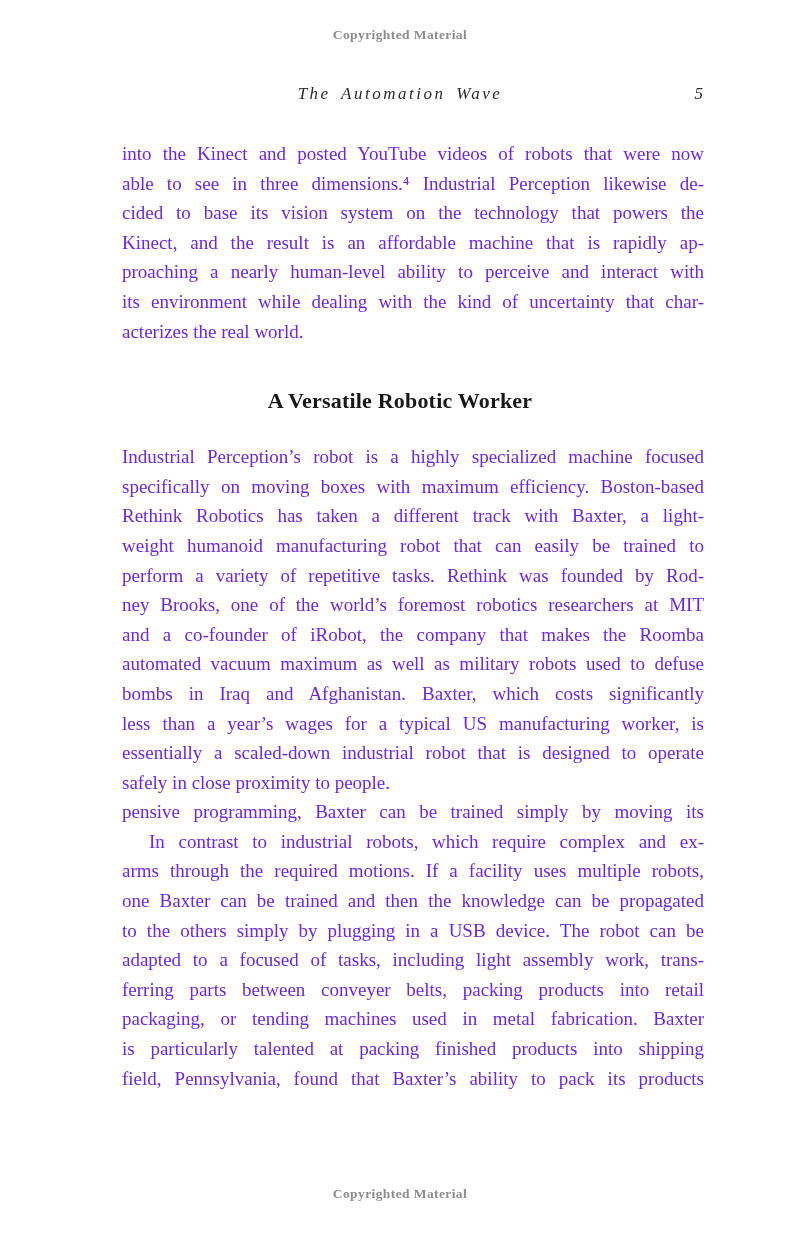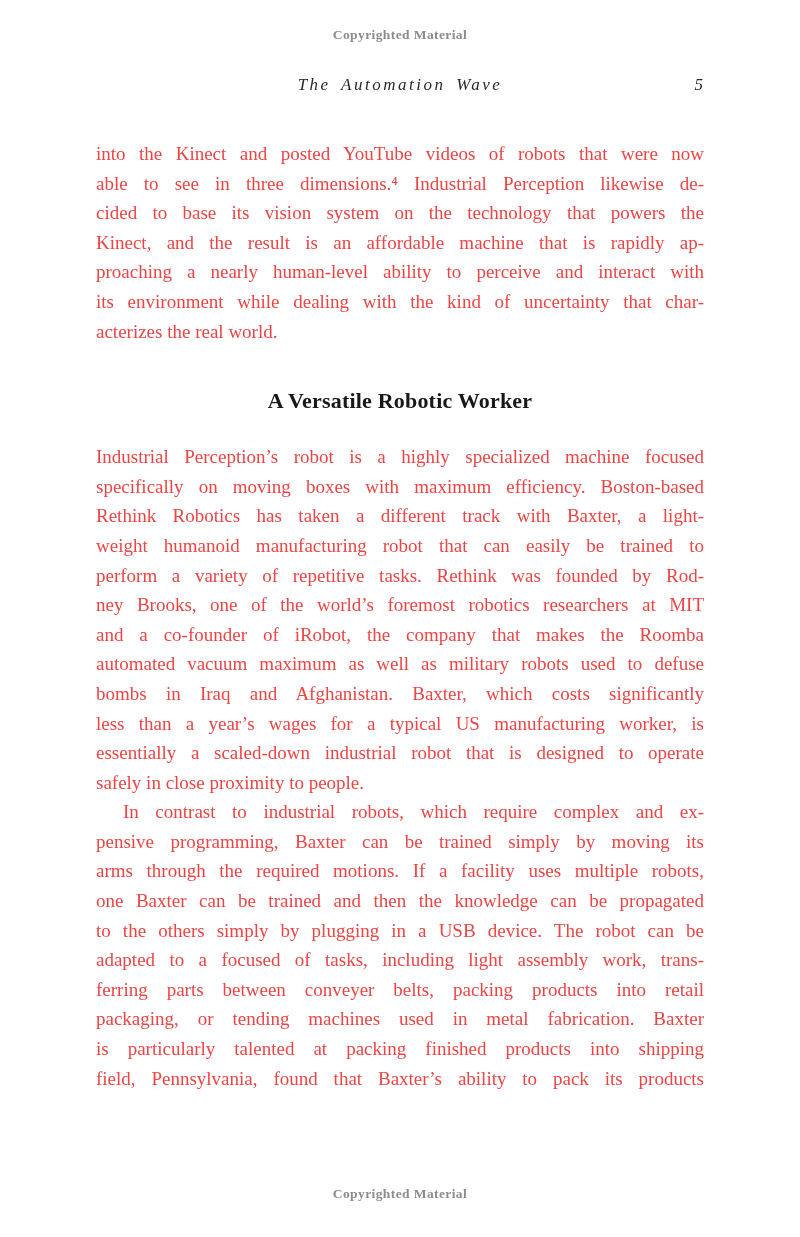--- a/index.html
+++ b/index.html
@@ -21,21 +21,21 @@
     font-weight: bold;
     font-size: 13.5px;
     letter-spacing: 0.4px;
     color: #8c8c8c;
   }
   .watermark.top { top: 27px; }
   .watermark.bottom { top: 1186px; }
 
   .running-header {
     position: absolute;
-    top: 75px;
+    top: 84px;
     left: 96px;
     width: 608px;
     height: 24px;
   }
   .running-title {
     position: absolute;
     left: 0; right: 0;
     text-align: center;
     font-style: italic;
     font-size: 17px;
@@ -58,22 +58,23 @@
     left: 96px;
     width: 608px;
   }
   .paragraph { margin: 0; }
   .line {
     font-size: 19px;
     line-height: 29.6px;
     height: 29.6px;
     text-align: justify;
     text-align-last: justify;
-    color: #ef4444;
+    color: #6d28d9;
     white-space: normal;
+    margin-left: 26px;
   }
   .line.lastline { text-align-last: left; }
   .line.indent { text-indent: 27px; }
 
   .section-heading {
     margin: 40px 0 26px 0;
     font-size: 22px;
     line-height: 30px;
     font-weight: bold;
     color: #181818;
@@ -110,22 +111,22 @@
       <div class="line">perform a variety of repetitive tasks. Rethink was founded by Rod-</div>
       <div class="line">ney Brooks, one of the world’s foremost robotics researchers at MIT</div>
       <div class="line">and a co-founder of iRobot, the company that makes the Roomba</div>
       <div class="line">automated vacuum maximum as well as military robots used to defuse</div>
       <div class="line">bombs in Iraq and Afghanistan. Baxter, which costs significantly</div>
       <div class="line">less than a year’s wages for a typical US manufacturing worker, is</div>
       <div class="line">essentially a scaled-down industrial robot that is designed to operate</div>
       <div class="line lastline">safely in close proximity to people.</div>
     </div>
     <div class="paragraph">
+      <div class="line">pensive programming, Baxter can be trained simply by moving its</div>
       <div class="line indent">In contrast to industrial robots, which require complex and ex-</div>
-      <div class="line">pensive programming, Baxter can be trained simply by moving its</div>
       <div class="line">arms through the required motions. If a facility uses multiple robots,</div>
       <div class="line">one Baxter can be trained and then the knowledge can be propagated</div>
       <div class="line">to the others simply by plugging in a USB device. The robot can be</div>
       <div class="line">adapted to a focused of tasks, including light assembly work, trans-</div>
       <div class="line">ferring parts between conveyer belts, packing products into retail</div>
       <div class="line">packaging, or tending machines used in metal fabrication. Baxter</div>
       <div class="line">is particularly talented at packing finished products into shipping</div>
       <div class="line">field, Pennsylvania, found that Baxter’s ability to pack its products</div>
     </div>
   </div>

